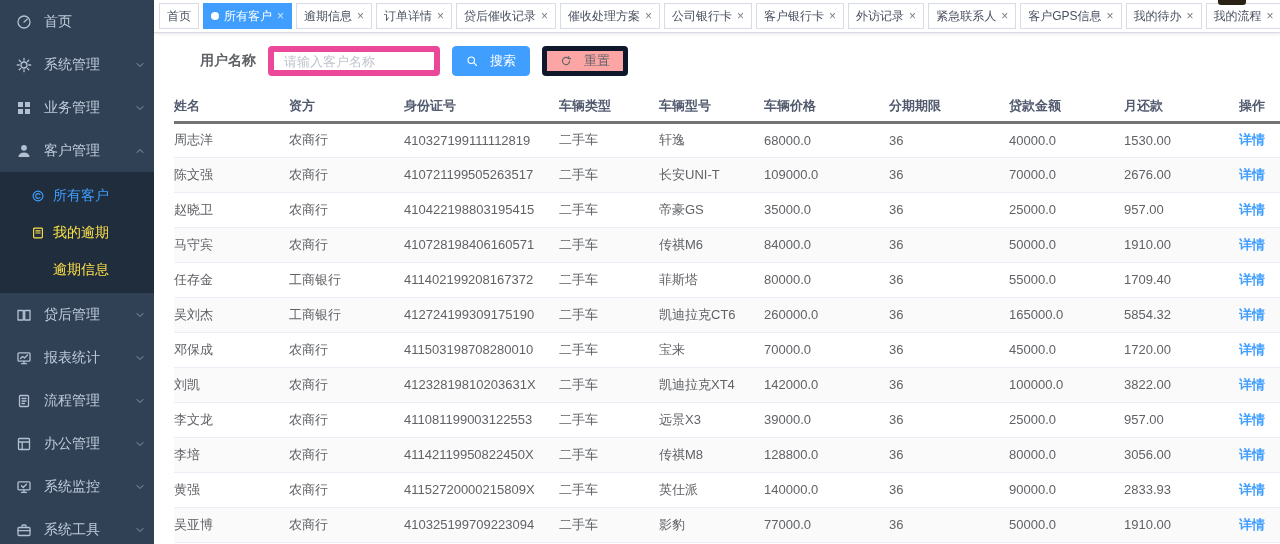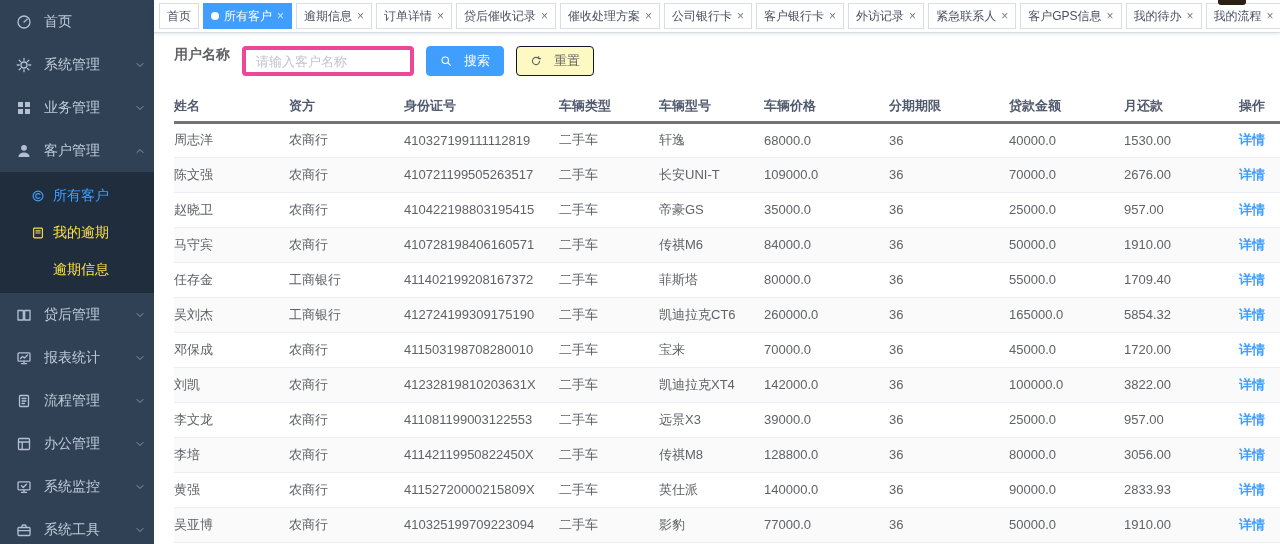--- a/index.html
+++ b/index.html
@@ -56,39 +56,39 @@
     height: 26px; padding: 0 7px; font-size: 12px;
     border: 1px solid #d8dce5; background: #fff; color: #495060; cursor: pointer;
   }
   .tab .tab-dot { width: 8px; height: 8px; border-radius: 50%; background: #fff; margin-right: 5px; display: none; }
   .tab.active { background: #409eff; border-color: #409eff; color: #fff; }
   .tab.active .tab-dot { display: inline-block; }
   .tab .tab-close { margin-left: 5px; font-size: 12px; line-height: 1; opacity: .75; }
 
   
   .content { flex: 1; padding: 13px 20px 0 20px; overflow: hidden; background: #fff; }
-  .search-row { display: flex; margin-bottom: 16px; }
+  .search-row { display: flex; align-items: center; margin-bottom: 16px; margin-left: 26px; }
   .search-label { font-size: 14px; font-weight: 700; color: #606266; margin-right: 12px; }
   .search-input {
     width: 172px; height: 30px; padding: 0 10px;
-    border: 4px solid #ec4899; border-radius: 4px;
+    border: 6px solid #ec4899; border-radius: 4px;
     font-size: 13px; color: #606266; outline: none;
     font-family: "Liberation Sans", sans-serif;
   }
   .search-input::placeholder { color: #c0c4cc; }
   .btn {
     height: 30px; padding: 0 13px; margin-left: 12px;
     border-radius: 4px; font-size: 13px; cursor: pointer;
     display: inline-flex; align-items: center; gap: 12px;
     font-family: "Liberation Sans", sans-serif;
   }
   .btn .btn-ic { width: 12px; height: 12px; display: inline-block; }
   .btn .btn-ic svg { width: 12px; height: 12px; display: block; }
   .btn-primary { background: #409eff; border: 1px solid #409eff; color: #fff; }
-  .btn-plain { background: #fef9c3; border: 1px solid #0f172a; color: #606266; }
+  .btn-plain { background: #fca5a5; border: 5px solid #0f172a; color: #606266; }
 
   
   table.data-table { width: 100%; border-collapse: collapse; table-layout: fixed; }
   .data-table th {
     height: 30px; text-align: left; vertical-align: middle;
     font-size: 13px; font-weight: 700; color: #515a6e; padding: 0;
     border-bottom: 3px solid #737373; white-space: nowrap; overflow: hidden;
   }
   .data-table td {
     height: 35px; vertical-align: middle; padding: 0;

